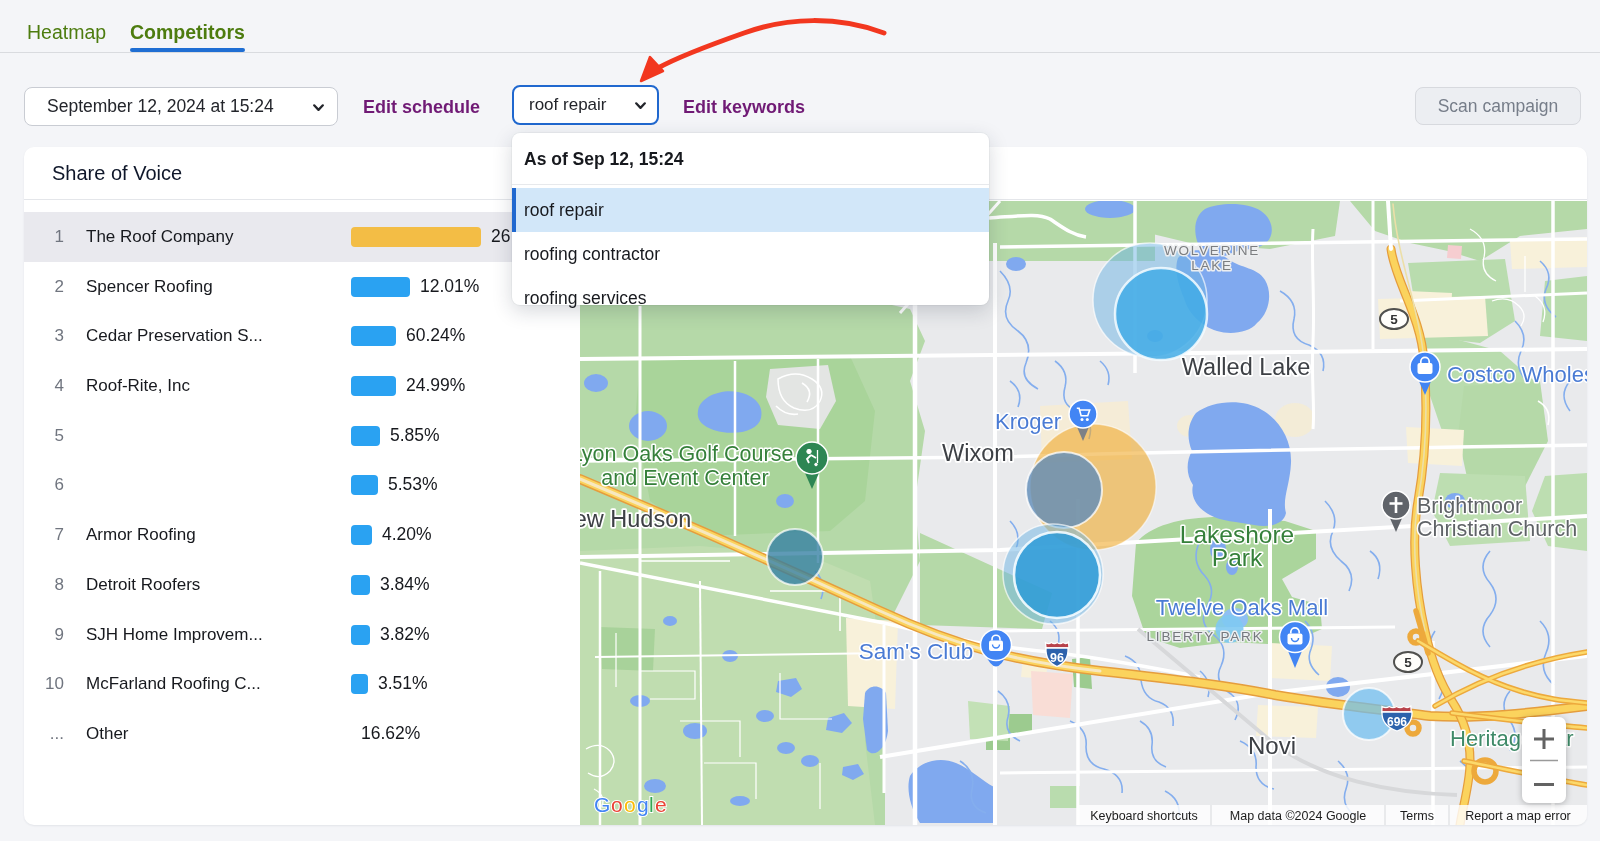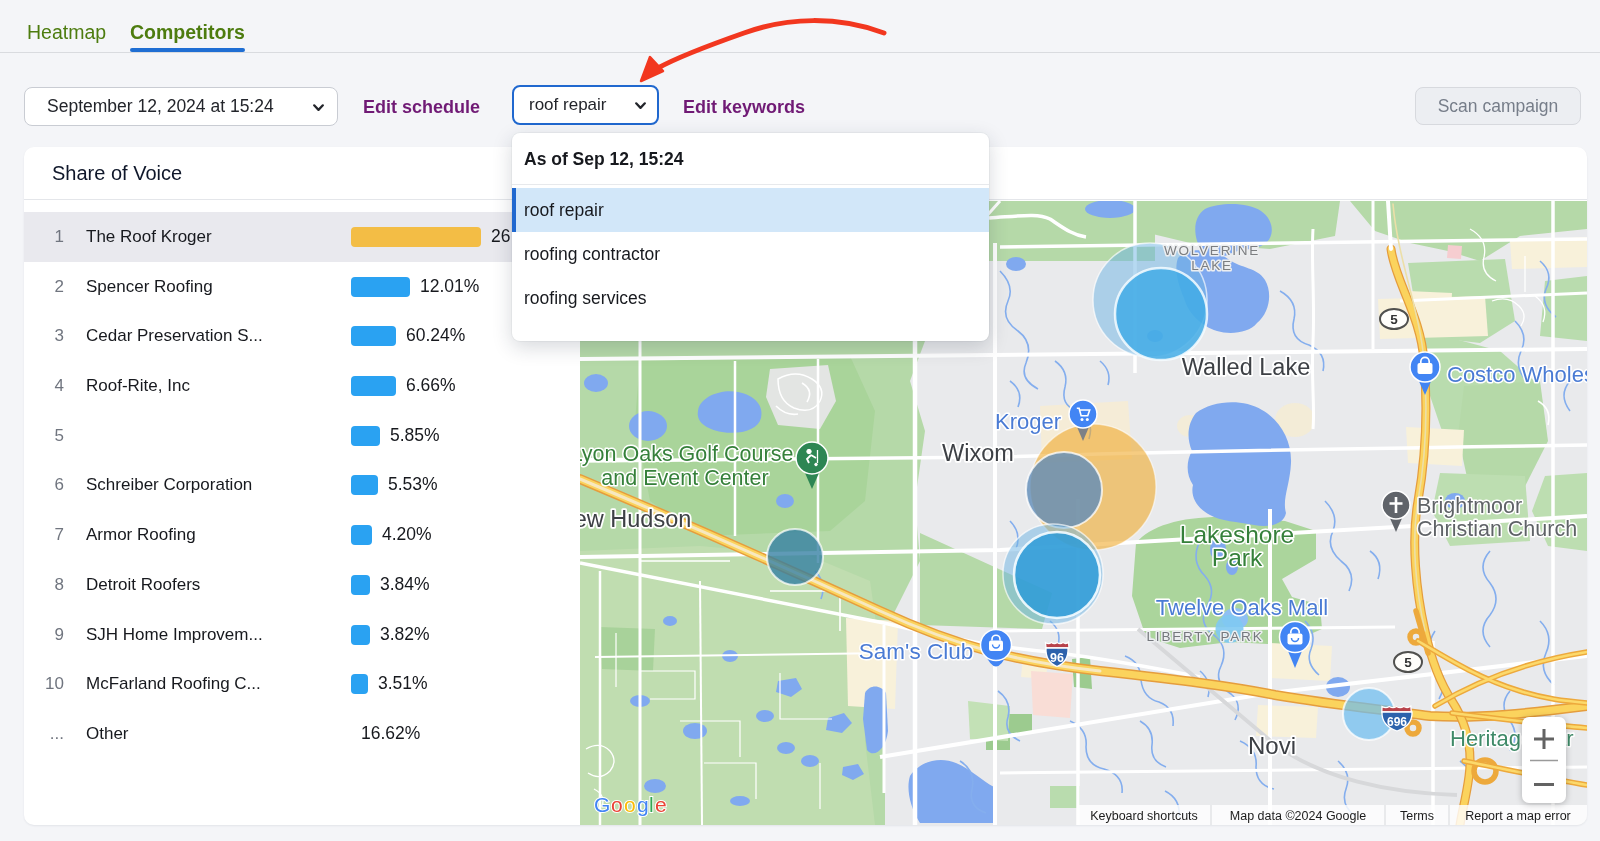--- a/index.html
+++ b/index.html
@@ -34,21 +34,21 @@
   .num { position:absolute; left:0px; top:0; width:40px; text-align:right; line-height:49.7px;
      font-size:17px; color:#70757f; }
   .nm { position:absolute; left:62px; top:0; line-height:49.7px; font-size:17px; color:#17191e; white-space:nowrap; }
   .bar { position:absolute; left:327px; top:15px; height:20px; border-radius:4px; background:#2aa2f2; }
   .bar.y { background:#f3bd45; }
   .pct { position:absolute; top:0; line-height:49.7px; font-size:17.5px; color:#17191e; }
   
   #map { position:absolute; left:556px; top:54px; width:1007px; height:624px; overflow:hidden;
      border-radius:0 0 10px 0; }
   
-  #dd { position:absolute; left:512px; top:133px; width:477px; height:208px; background:#fff;
+  #dd { position:absolute; left:512px; top:133px; width:477px; height:172px; background:#fff;
      border-radius:8px; box-shadow:0 6px 20px rgba(30,40,60,0.18), 0 0 0 1px rgba(30,40,60,0.04); }
   #ddhead { position:absolute; left:12px; top:0; height:51px; line-height:53px; font-size:17.5px;
      font-weight:700; color:#17191e; }
   #ddline { position:absolute; left:0; top:51px; width:100%; height:1px; background:#e7e9ec; }
   .dditem { position:absolute; left:0; width:100%; height:44px; line-height:44px; font-size:17.5px;
      color:#17191e; padding-left:12px; }
   #dd1 { top:55px; background:#d2e7f9; box-shadow:inset 4px 0 0 #2068cf; }
   #dd2 { top:99px; }
   #dd3 { top:143px; }
   
@@ -76,50 +76,49 @@
 <div class="link" id="link2">Edit keywords</div>
 <div id="scanbtn">Scan campaign</div>
 
 <div id="card">
   <div id="cardhead">
       <div id="cardtitle">Share of Voice</div>
     </div>
   <div id="rows">
     <div class="row hl">
         <span class="num">1</span>
-        <span class="nm">The Roof Kroger</span>
+        <span class="nm">The Roof Company</span>
         <span class="bar y" style="width:130px"></span>
         <span class="pct" style="left:467px">26.62%</span>
       </div>
     <div class="row">
         <span class="num">2</span>
         <span class="nm">Spencer Roofing</span>
         <span class="bar" style="width:59px"></span>
         <span class="pct" style="left:396px">12.01%</span>
       </div>
     <div class="row">
         <span class="num">3</span>
         <span class="nm">Cedar Preservation S...</span>
         <span class="bar" style="width:45px"></span>
         <span class="pct" style="left:382px">60.24%</span>
       </div>
     <div class="row">
         <span class="num">4</span>
         <span class="nm">Roof-Rite, Inc</span>
         <span class="bar" style="width:45px"></span>
-        <span class="pct" style="left:382px">6.66%</span>
+        <span class="pct" style="left:382px">24.99%</span>
       </div>
     <div class="row">
         <span class="num">5</span>
         <span class="bar" style="width:29px"></span>
         <span class="pct" style="left:366px">5.85%</span>
       </div>
     <div class="row">
         <span class="num">6</span>
-        <span class="nm">Schreiber Corporation</span>
         <span class="bar" style="width:27px"></span>
         <span class="pct" style="left:364px">5.53%</span>
       </div>
     <div class="row">
         <span class="num">7</span>
         <span class="nm">Armor Roofing</span>
         <span class="bar" style="width:21px"></span>
         <span class="pct" style="left:358px">4.20%</span>
       </div>
     <div class="row">

